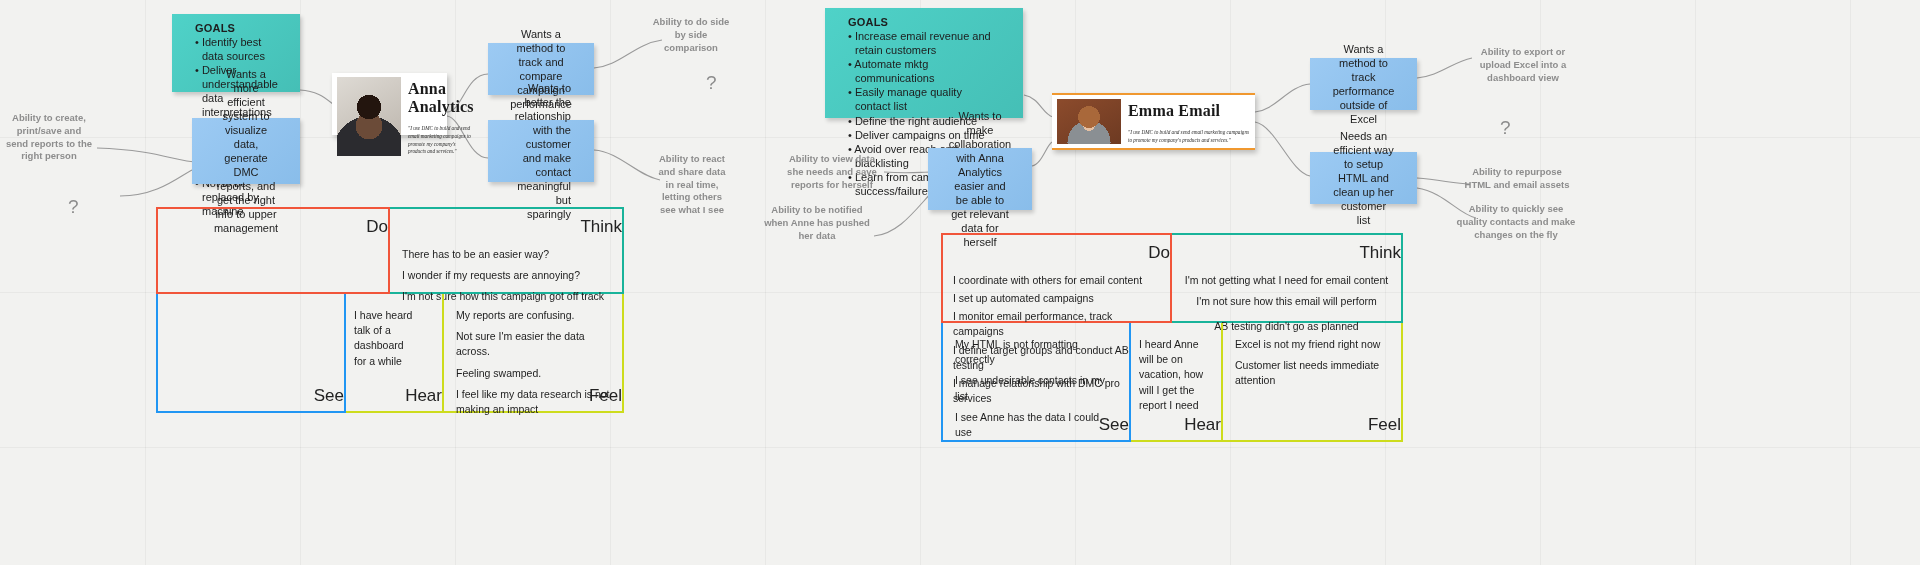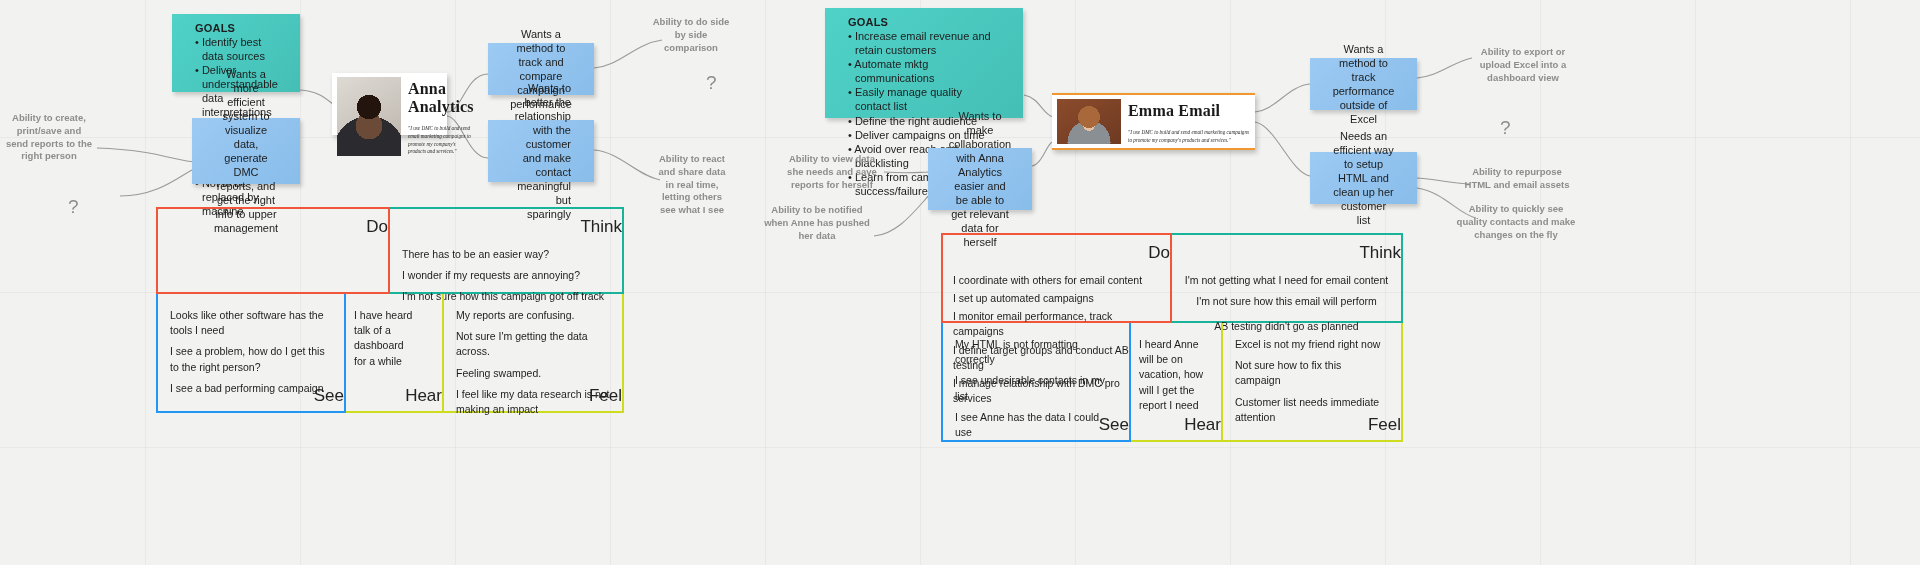--- a/index.html
+++ b/index.html
@@ -207,37 +207,32 @@
       <div class="qtitle">Think</div>
       <div class="lines">
         <div>There has to be an easier way?</div>
         <div>I wonder if my requests are annoying?</div>
         <div>I'm not sure how this campaign got off track</div>
       </div>
     </div>
   </div>
   <div class="row">
     <div class="quad b-see pad" style="width:190px;height:119px;">
-      <div class="lines" style="padding-top:8px;">
-        <div>Looks like other software has the tools I need</div>
-        <div>I see a problem, how do I get this to the right person?</div>
-        <div>I see a bad performing campaign</div>
-      </div>
       <div class="qtitle bottom" style="position:absolute;bottom:2px;left:0;right:0;">See</div>
     </div>
     <div class="quad b-hear pad" style="width:98px;height:119px;">
       <div class="lines" style="padding:8px 26px 0 8px;">
         <div>I have heard talk of a dashboard for a while</div>
       </div>
       <div class="qtitle bottom" style="position:absolute;bottom:2px;left:0;right:0;">Hear</div>
     </div>
     <div class="quad b-feel pad" style="width:180px;height:119px;">
       <div class="lines" style="padding-top:8px;">
         <div>My reports are confusing.</div>
-        <div>Not sure I'm getting the data across.</div>
+        <div>Not sure I'm easier the data across.</div>
         <div>Feeling swamped.</div>
         <div>I feel like my data research is not making an impact</div>
       </div>
       <div class="qtitle bottom" style="position:absolute;bottom:2px;left:0;right:0;">Feel</div>
     </div>
   </div>
 </div>
 
 <div class="node sticky teal" style="left:825px;top:8px;width:198px;height:110px;">
   <div class="goal-title">GOALS</div>
@@ -316,19 +311,18 @@
     </div>
     <div class="quad b-hear pad" style="width:92px;height:119px;">
       <div class="lines" style="padding:8px 8px 0 8px;">
         <div>I heard Anne will be on vacation, how will I get the report I need</div>
       </div>
       <div class="qtitle bottom" style="position:absolute;bottom:2px;left:0;right:0;">Hear</div>
     </div>
     <div class="quad b-feel pad" style="width:180px;height:119px;">
       <div class="lines" style="padding-top:8px;">
         <div>Excel is not my friend right now</div>
-        <div>Not sure how to fix this campaign</div>
         <div>Customer list needs immediate attention</div>
       </div>
       <div class="qtitle bottom" style="position:absolute;bottom:2px;left:0;right:0;">Feel</div>
     </div>
   </div>
 </div>
 
 </body></html>

